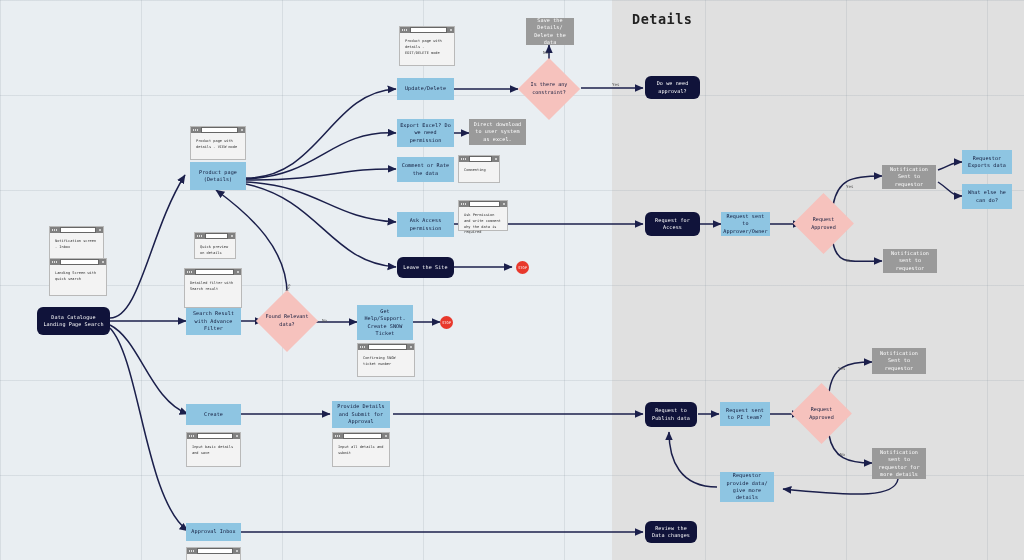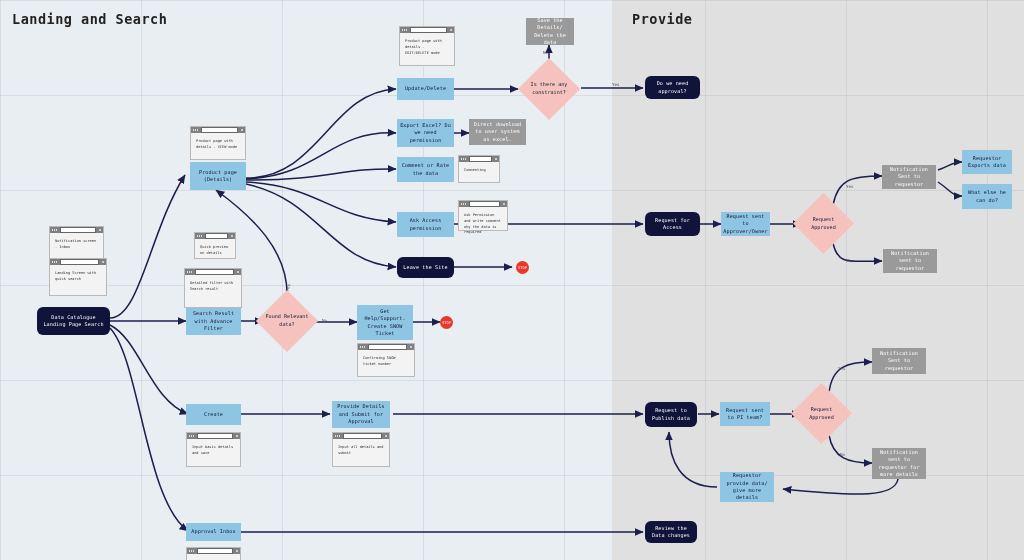--- a/index.html
+++ b/index.html
@@ -49,22 +49,21 @@
 </style>
 </head>
 <body>
 
 <div id="canvas">
 
   <div class="band left"></div>
   <div class="band right"></div>
   <div class="grid"></div>
 
-  <div class="lane-title" style="left:12px;top:11px;">Landing and Search</div>
-  <div class="lane-title" style="left:632px;top:11px;">Provide</div>
+  <div class="lane-title" style="left:632px;top:11px;">Details</div>
 
   <svg class="edges" viewBox="0 0 1024 560">
     <defs>
       <marker id="ah" markerWidth="7" markerHeight="7" refX="5.6" refY="2.6" orient="auto">
         <path d="M0,0 L6,2.6 L0,5.2 z" fill="#1b1f4b"></path>
       </marker>
     </defs>
     <g fill="none" stroke="#1b1f4b" stroke-width="1.5" marker-end="url(#ah)">
 
       <path d="M110,318 C140,318 150,230 185,175"></path>

